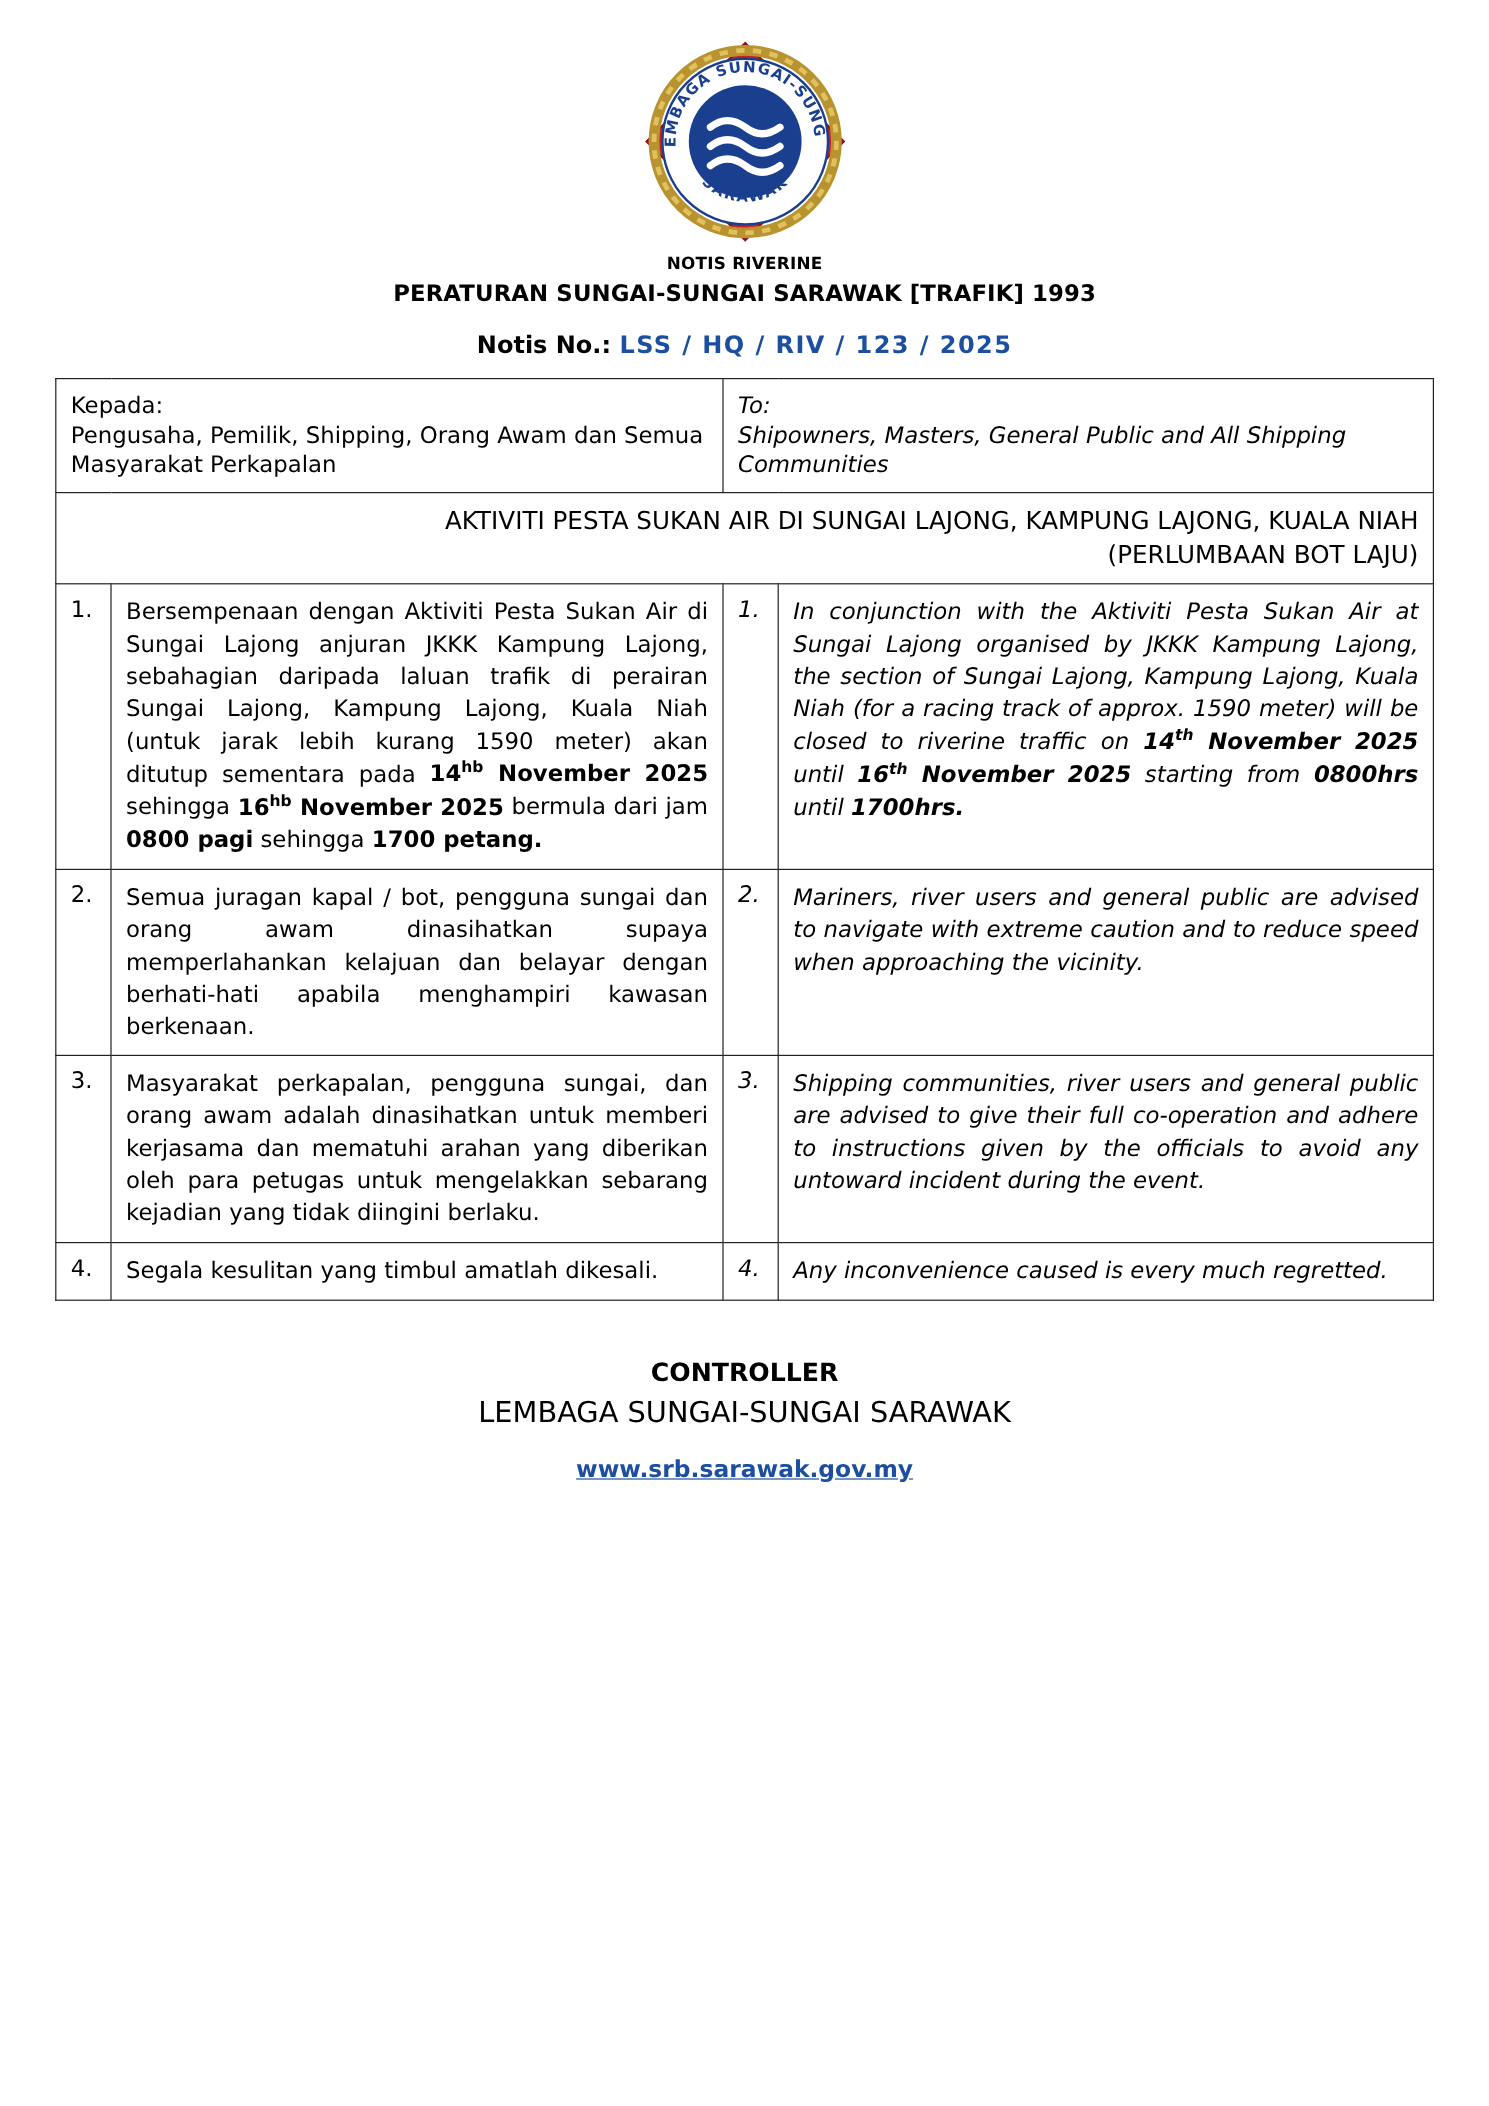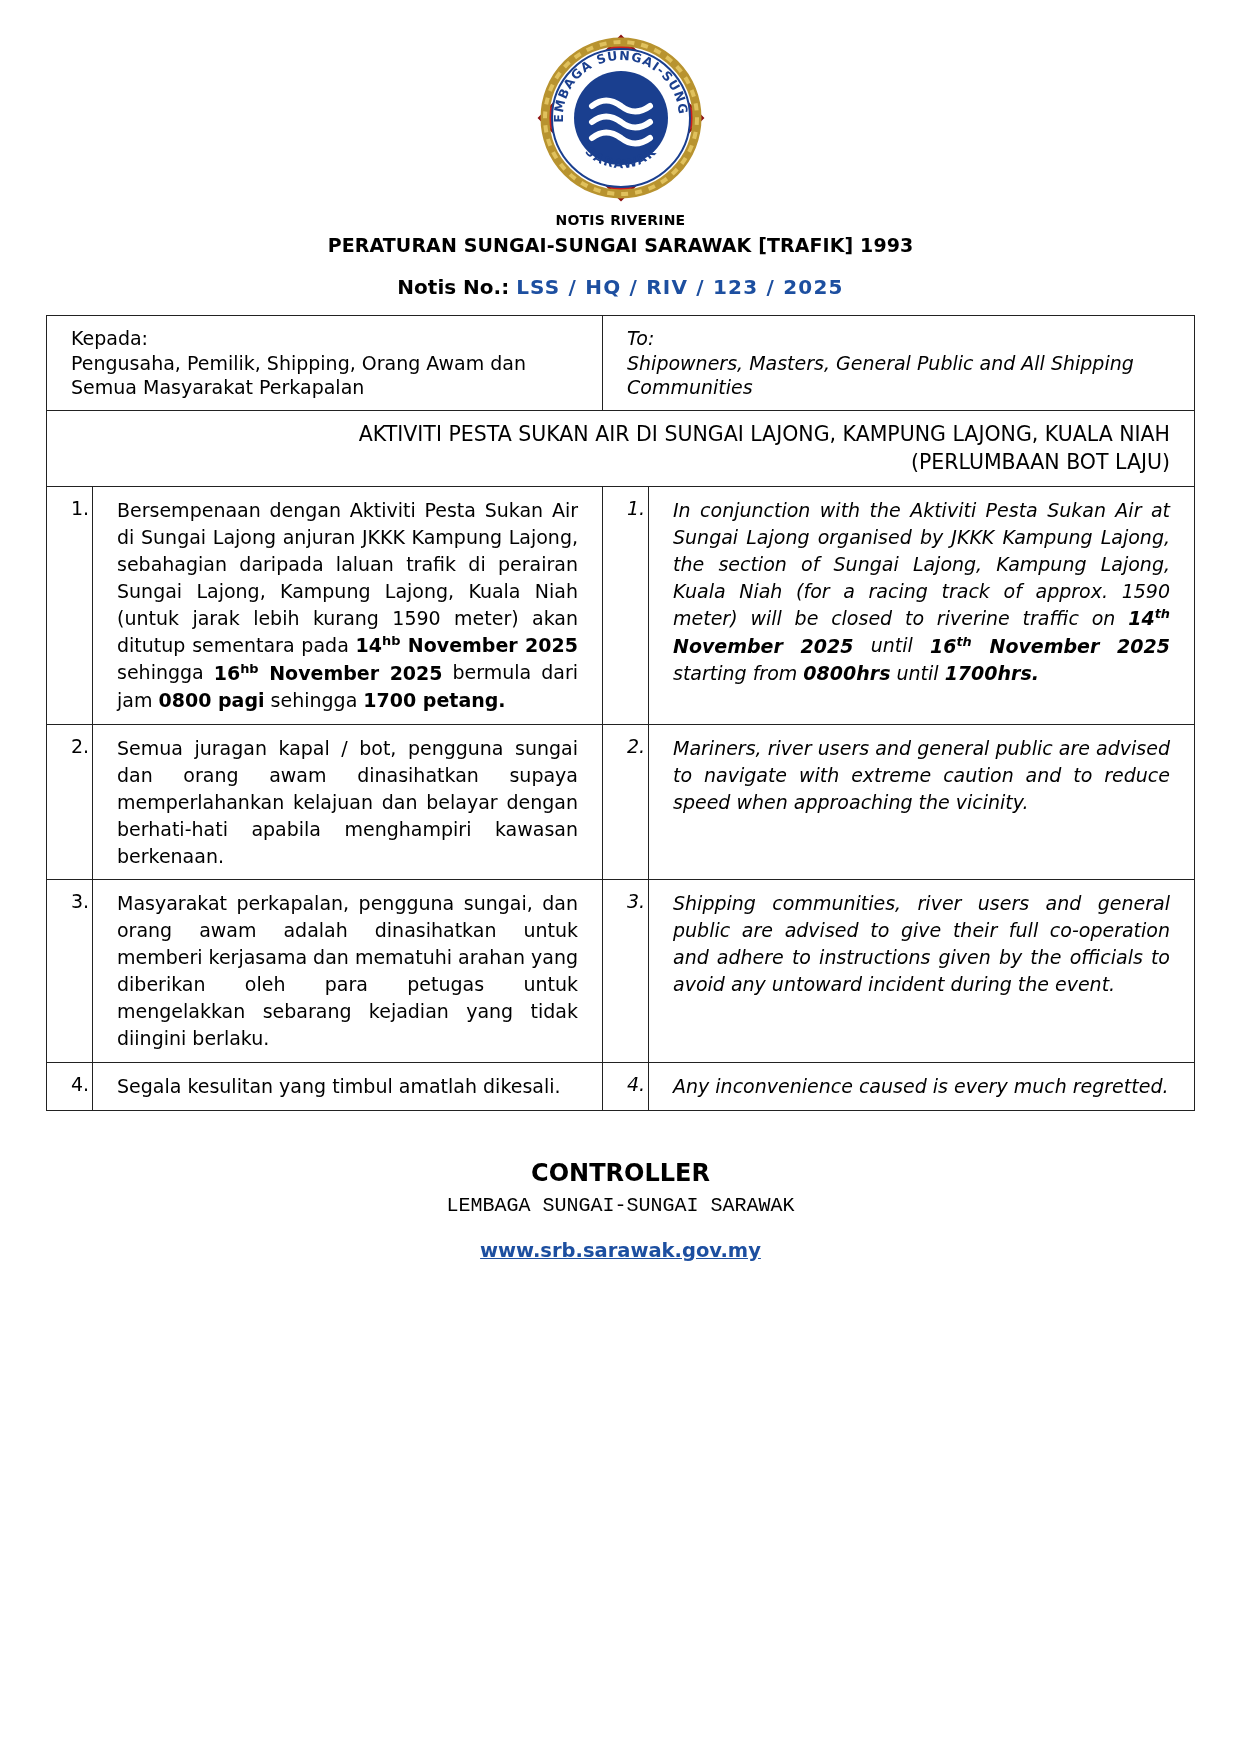--- a/index.html
+++ b/index.html
@@ -65,21 +65,21 @@
 
   
   table.notice {
     width: 100%;
     border-collapse: collapse;
     table-layout: fixed;
   }
   table.notice td {
     border: 1px solid #222;
     vertical-align: top;
-    padding: 10px 24px;
+    padding: 10px 12px;
   }
   .addr-cell { font-size: 19px; line-height: 1.3; }
   .addr-cell.en { font-style: italic; }
   .addr-label { display:block; }
   .addr-body { display:block; }
 
   .title-cell {
     text-align: right;
     font-weight: normal;
     font-size: 20.5px;
@@ -106,26 +106,25 @@
   sup { font-size: 0.68em; vertical-align: super; }
 
   
   .footer {
     text-align: center;
     margin-top: 46px;
     line-height: 1.35;
   }
   .footer .controller {
     font-weight: bold;
+    font-size: 21px;
+  }
+  .footer .org {
     font-size: 24px;
-  }
-  .footer .org {
-    font-size: 20px;
     margin-top: 2px;
-    font-family: Liberation Mono, monospace;
   }
   .footer .url {
     font-weight: bold;
     font-size: 19.5px;
     color: #1d4fa0;
     text-decoration: underline;
     margin-top: 19px;
     display: inline-block;
   }
 </style>

